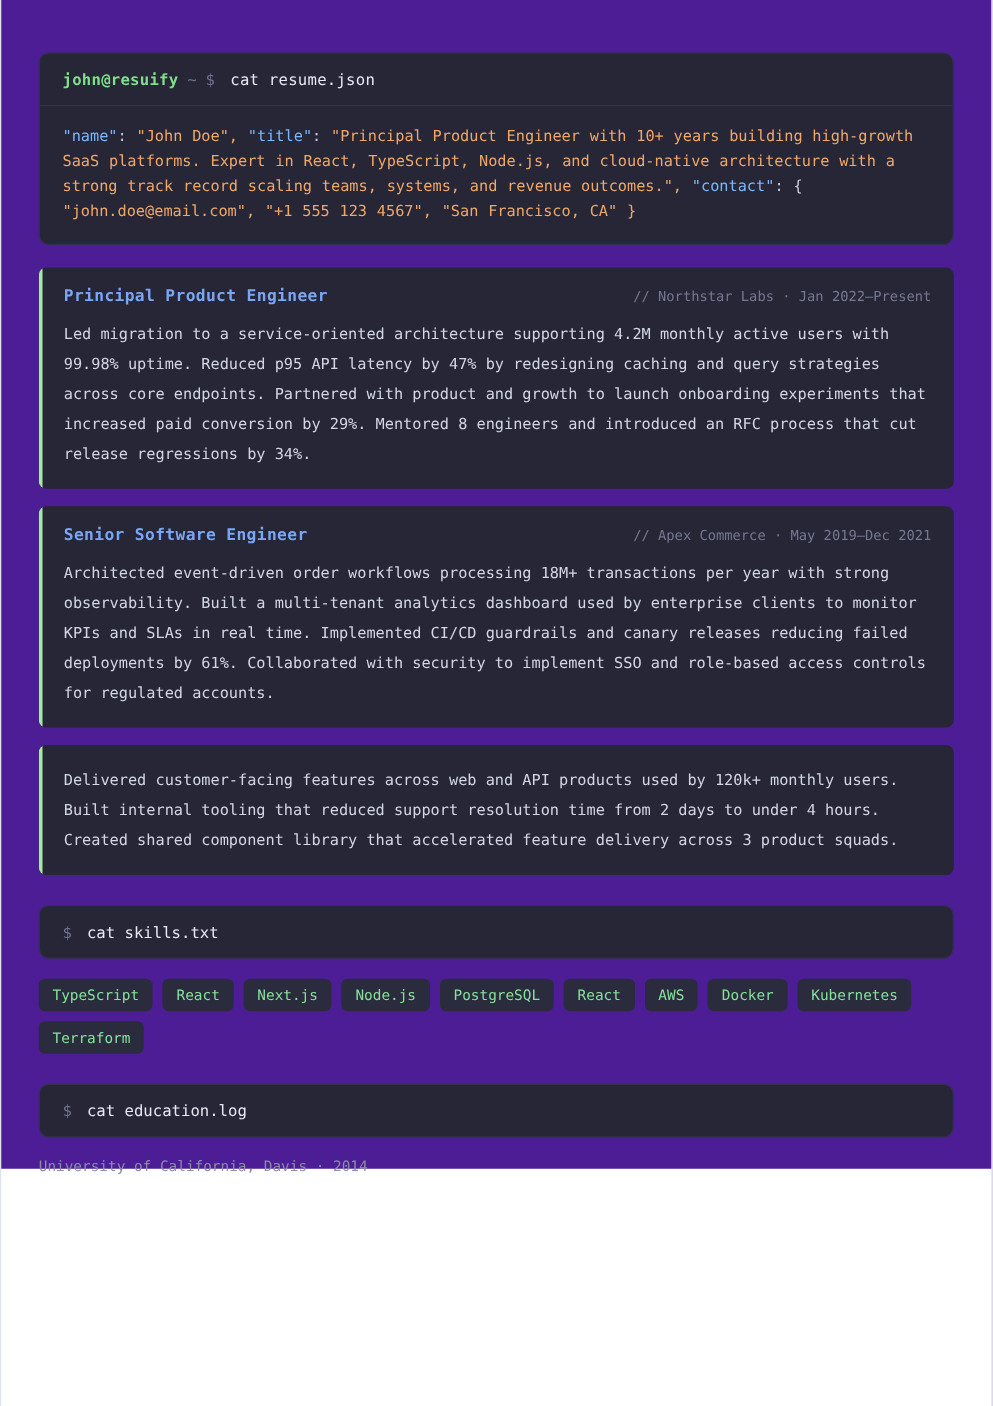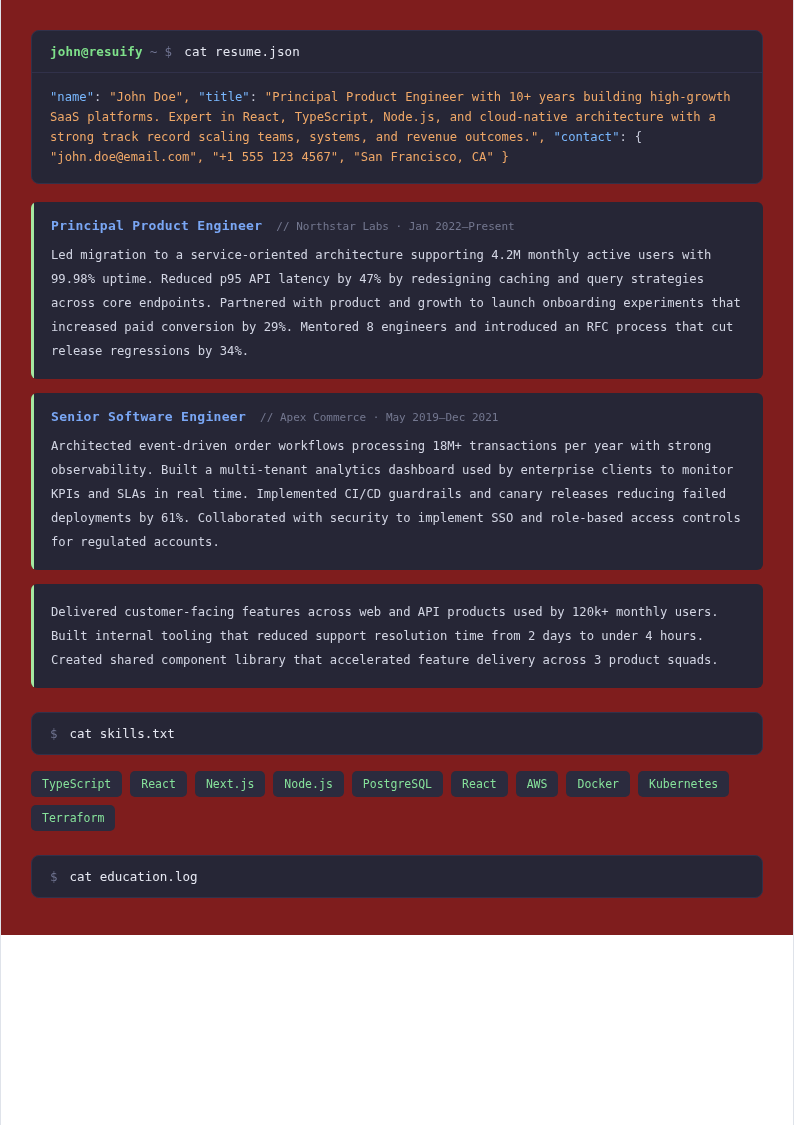--- a/index.html
+++ b/index.html
@@ -14,22 +14,22 @@
   .page-sheet {
     position: relative;
     width: 794px;
     min-height: 1125px;
     background: #ffffff;
     border-left: 1px solid #dfe3ea;
     border-right: 1px solid #dfe3ea;
   }
 
   .resume-panel {
-    background: #7f1d1d;
-    padding: 30px 30px 0 30px;
+    background: #4c1d95;
+    padding: 42px 30px 0 30px;
     height: 935px;
   }
 
   
   .term-card {
     background: #262636;
     border: 1px solid #31314a;
     border-radius: 8px;
     overflow: hidden;
   }
@@ -83,21 +83,21 @@
     content: "";
     position: absolute;
     left: 0; top: 0; bottom: 0;
     width: 3px;
     background: #a5e8a0;
   }
 
   .job-top {
     display: flex;
     align-items: baseline;
-    justify-content: flex-start;
+    justify-content: space-between;
     margin-bottom: 10px;
   }
   .job-title {
     color: #7aa7f5;
     font-weight: bold;
     font-size: 13px;
     letter-spacing: 0.3px;
   }
   .job-meta {
     color: #747890;
@@ -214,20 +214,21 @@
           <span class="chip">Terraform</span>
         </div>
       </div>
 
       <div class="col">
         <div class="ls-bar" style="margin-top:0">
           <span class="dollar" style="padding-left:0">$</span><span class="cmd">cat education.log</span>
         </div>
         <div class="edu-list">
           <div class="edu-item">
+            <div class="edu-school">University of California, Davis · 2014</div>
           </div>
         </div>
       </div>
 
     </div>
 
   </div>
 </div>
 
 </body></html>

